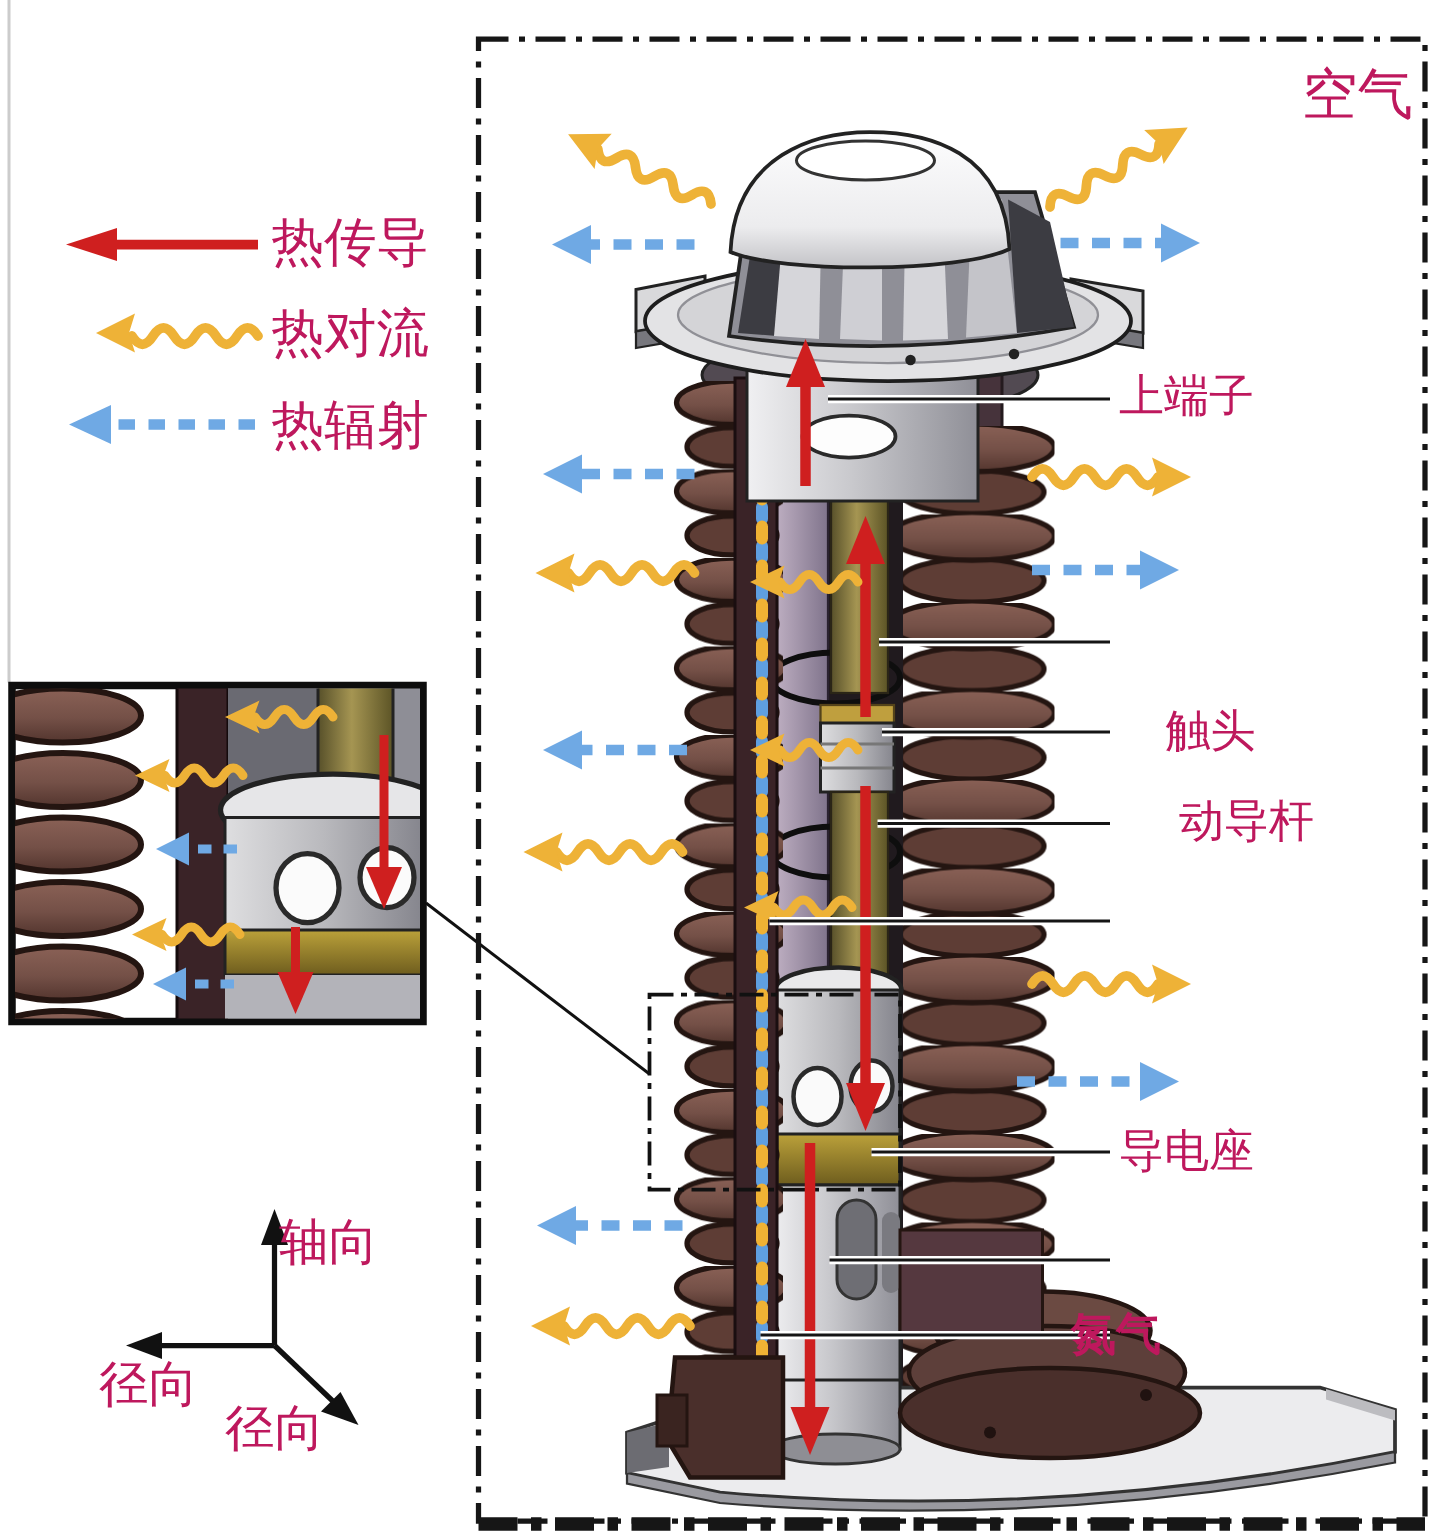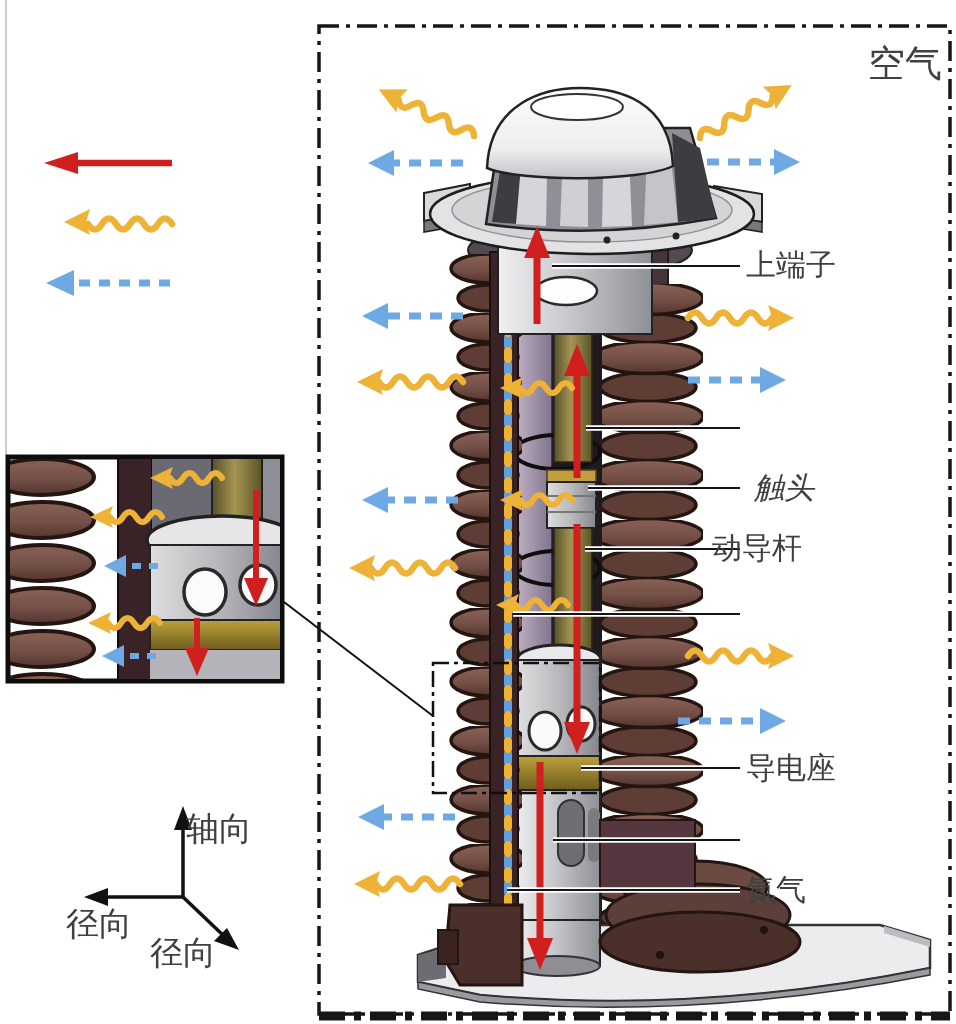--- a/index.html
+++ b/index.html
@@ -1,21 +1,21 @@
 <!DOCTYPE html>
 <html><head>
 <meta charset="utf-8">
 <style>
   html,body{margin:0;padding:0;background:#ffffff;}
   .canvas{
     position:relative;width:956px;height:1024px;background:#ffffff;overflow:hidden;
     font-family:"Liberation Serif","DejaVu Serif",serif;color:#141414;
   }
   .canvas svg{position:absolute;left:0;top:0;}
-  .txt{position:absolute;white-space:nowrap;color:#404040;}
+  .txt{position:absolute;white-space:nowrap;color:#be185d;}
   .part-label{font-size:30px;line-height:42px;}
   .legend-label{font-size:35px;line-height:42px;}
   .axis-label{font-size:33px;line-height:40px;}
   .air-label{font-size:37px;line-height:44px;}
 </style>
 </head>
 <body>
 
 <div class="canvas">
 
@@ -344,24 +344,27 @@
     <line x1="183" y1="897" x2="226" y2="938"></line>
         <polygon points="239,950 214,941 227,928" stroke="none"></polygon>
   </g>
 
   <rect x="319" y="26" width="631" height="988" fill="none" stroke="#161616" stroke-width="3.5" stroke-dasharray="20 7 4 7"></rect>
   <line x1="319" y1="1016" x2="950" y2="1016" stroke="#161616" stroke-width="9" stroke-dasharray="26 9 7 9"></line>
 </svg>
 
 <div class="txt air-label" style="left:868px;top:42px;">空气</div>
 
+<div class="txt legend-label" style="left:181px;top:141px;">热传导</div>
+<div class="txt legend-label" style="left:181px;top:202px;">热对流</div>
+<div class="txt legend-label" style="left:181px;top:263px;">热辐射</div>
 
 <div class="txt part-label" style="left:746px;top:244px;">上端子</div>
-<div class="txt part-label" style="left:754px;top:467px;font-style:italic;">触头</div>
-<div class="txt part-label" style="left:712px;top:527px;">动导杆</div>
+<div class="txt part-label" style="left:777px;top:467px;">触头</div>
+<div class="txt part-label" style="left:786px;top:527px;">动导杆</div>
 <div class="txt part-label" style="left:746px;top:747px;">导电座</div>
-<div class="txt part-label" style="left:746px;top:869px;">氮气</div>
+<div class="txt part-label" style="left:714px;top:869px;font-weight:bold;">氮气</div>
 
 <div class="txt axis-label" style="left:186px;top:809px;">轴向</div>
 <div class="txt axis-label" style="left:66px;top:904px;">径向</div>
 <div class="txt axis-label" style="left:150px;top:933px;">径向</div>
 
 </div>
 
 </body></html>

